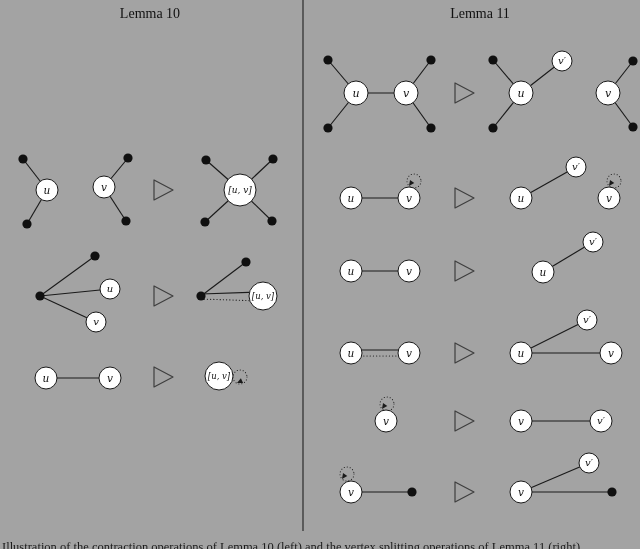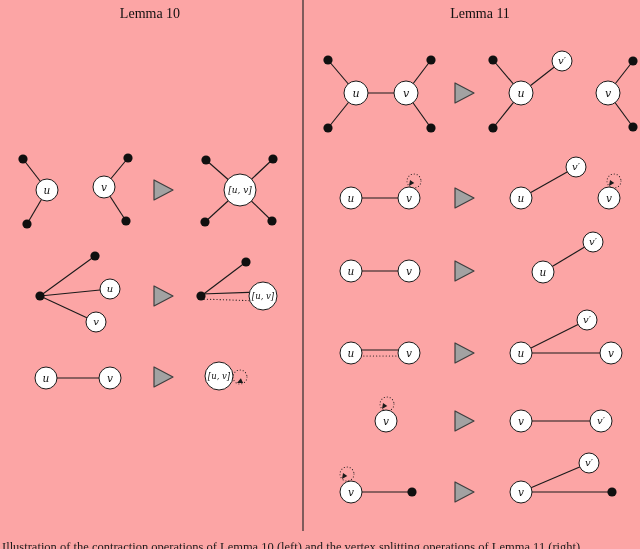--- a/index.html
+++ b/index.html
@@ -1,20 +1,20 @@
 <!DOCTYPE html>
 <html><head>
 <meta charset="utf-8">
 <style>
   html, body { margin: 0; padding: 0; background: #ffffff; }
   .fig {
     position: relative;
     width: 640px;
     height: 549px;
-    background: #fca5a5;
+    background: #a3a3a3;
     overflow: hidden;
     font-family: "Liberation Serif", serif;
   }
   svg { position: absolute; left: 0; top: 0; }
   .title {
     font-family: "Liberation Serif", serif;
     font-size: 14px;
     fill: #111111;
   }
   .nlabel {

